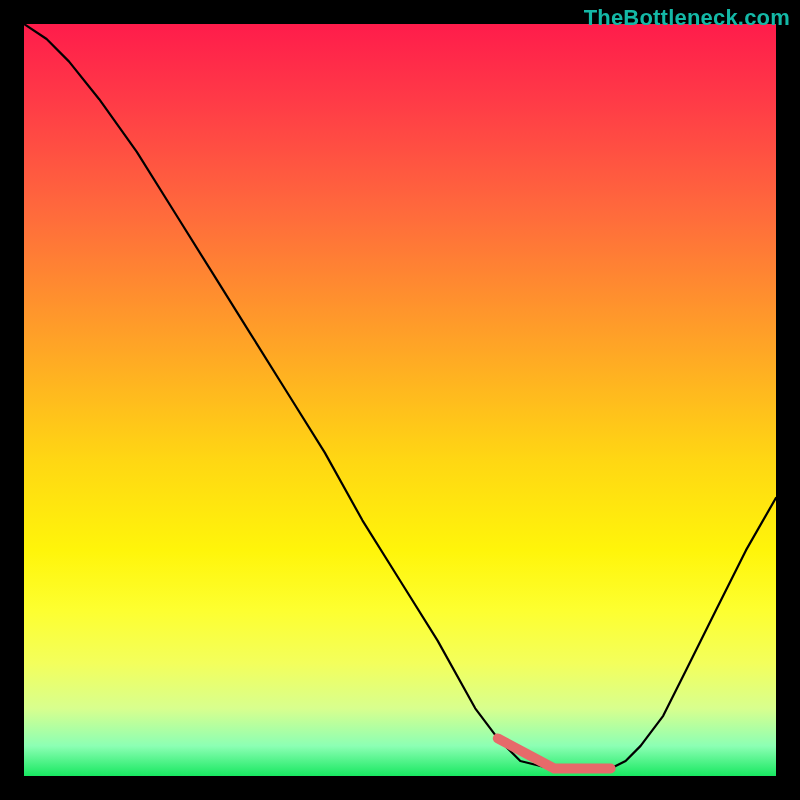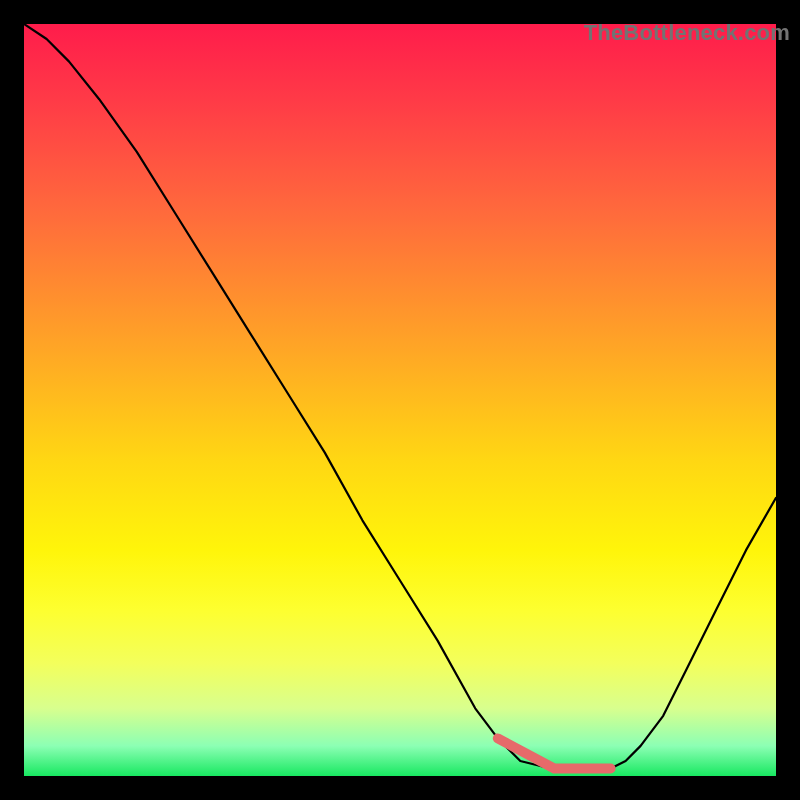--- a/index.html
+++ b/index.html
@@ -12,23 +12,23 @@
     font-family: Arial, Helvetica, sans-serif;
   }
   .frame {
     position: relative;
     width: 800px;
     height: 800px;
     background: #000;
   }
   .watermark {
     position: absolute;
-    top: 20px;
+    top: 5px;
     right: 10px;
-    color: #737373;
+    color: #14b8a6;
     font-size: 22px;
     font-weight: 600;
     letter-spacing: 0.2px;
     z-index: 10;
   }
   .plot-area {
     position: absolute;
     left: 24px;
     top: 24px;
     width: 752px;

